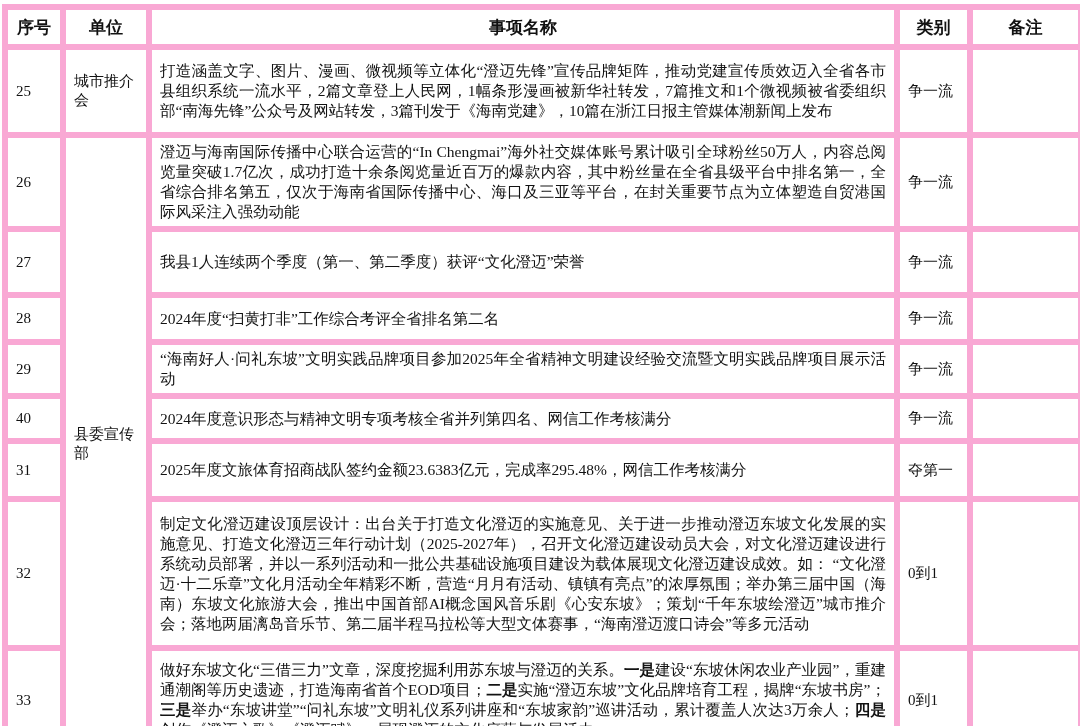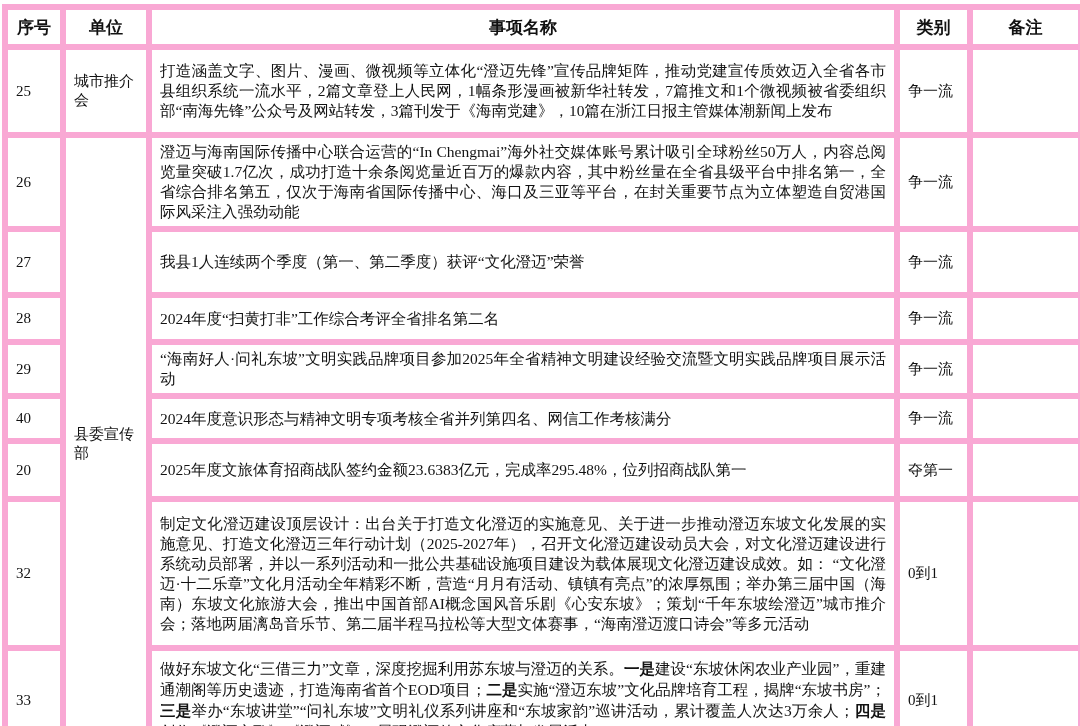--- a/index.html
+++ b/index.html
@@ -32,21 +32,21 @@
   td.c-no,td.c-unit,td.c-cat{
     text-align:left;
     font-size:15px;
     padding:8px;
   }
   td.c-item{
     padding:4px 8px;
     line-height:20px;
     text-align:justify;
   }
-  td.c-item b{font-weight:bold;font-family:Liberation Mono, monospace;}
+  td.c-item b{font-weight:bold;}
   
   tbody tr:nth-child(1){height:88px;}
   tbody tr:nth-child(2){height:80px;}
   tbody tr:nth-child(3){height:66px;}
   tbody tr:nth-child(4){height:47px;}
   tbody tr:nth-child(5){height:45px;}
   tbody tr:nth-child(6){height:45px;}
   tbody tr:nth-child(7){height:58px;}
   tbody tr:nth-child(8){height:149px;}
   tbody tr:nth-child(9){height:104px;}
@@ -105,22 +105,22 @@
           <td class="c-cat">争一流</td>
           <td class="c-remark"></td>
         </tr>
         <tr>
           <td class="c-no">40</td>
           <td class="c-item">2024年度意识形态与精神文明专项考核全省并列第四名、网信工作考核满分</td>
           <td class="c-cat">争一流</td>
           <td class="c-remark"></td>
         </tr>
         <tr>
-          <td class="c-no">20</td>
-          <td class="c-item">2025年度文旅体育招商战队签约金额23.6383亿元，完成率295.48%，位列招商战队第一</td>
+          <td class="c-no">31</td>
+          <td class="c-item">2025年度文旅体育招商战队签约金额23.6383亿元，完成率295.48%，网信工作考核满分</td>
           <td class="c-cat">夺第一</td>
           <td class="c-remark"></td>
         </tr>
         <tr>
           <td class="c-no">32</td>
           <td class="c-item">制定文化澄迈建设顶层设计：出台关于打造文化澄迈的实施意见、关于进一步推动澄迈东坡文化发展的实施意见、打造文化澄迈三年行动计划（2025-2027年），召开文化澄迈建设动员大会，对文化澄迈建设进行系统动员部署，并以一系列活动和一批公共基础设施项目建设为载体展现文化澄迈建设成效。如： “文化澄迈·十二乐章”文化月活动全年精彩不断，营造“月月有活动、镇镇有亮点”的浓厚氛围；举办第三届中国（海南）东坡文化旅游大会，推出中国首部AI概念国风音乐剧《心安东坡》；策划“千年东坡绘澄迈”城市推介会；落地两届漓岛音乐节、第二届半程马拉松等大型文体赛事，“海南澄迈渡口诗会”等多元活动</td>
           <td class="c-cat">0到1</td>
           <td class="c-remark"></td>
         </tr>
         <tr>

